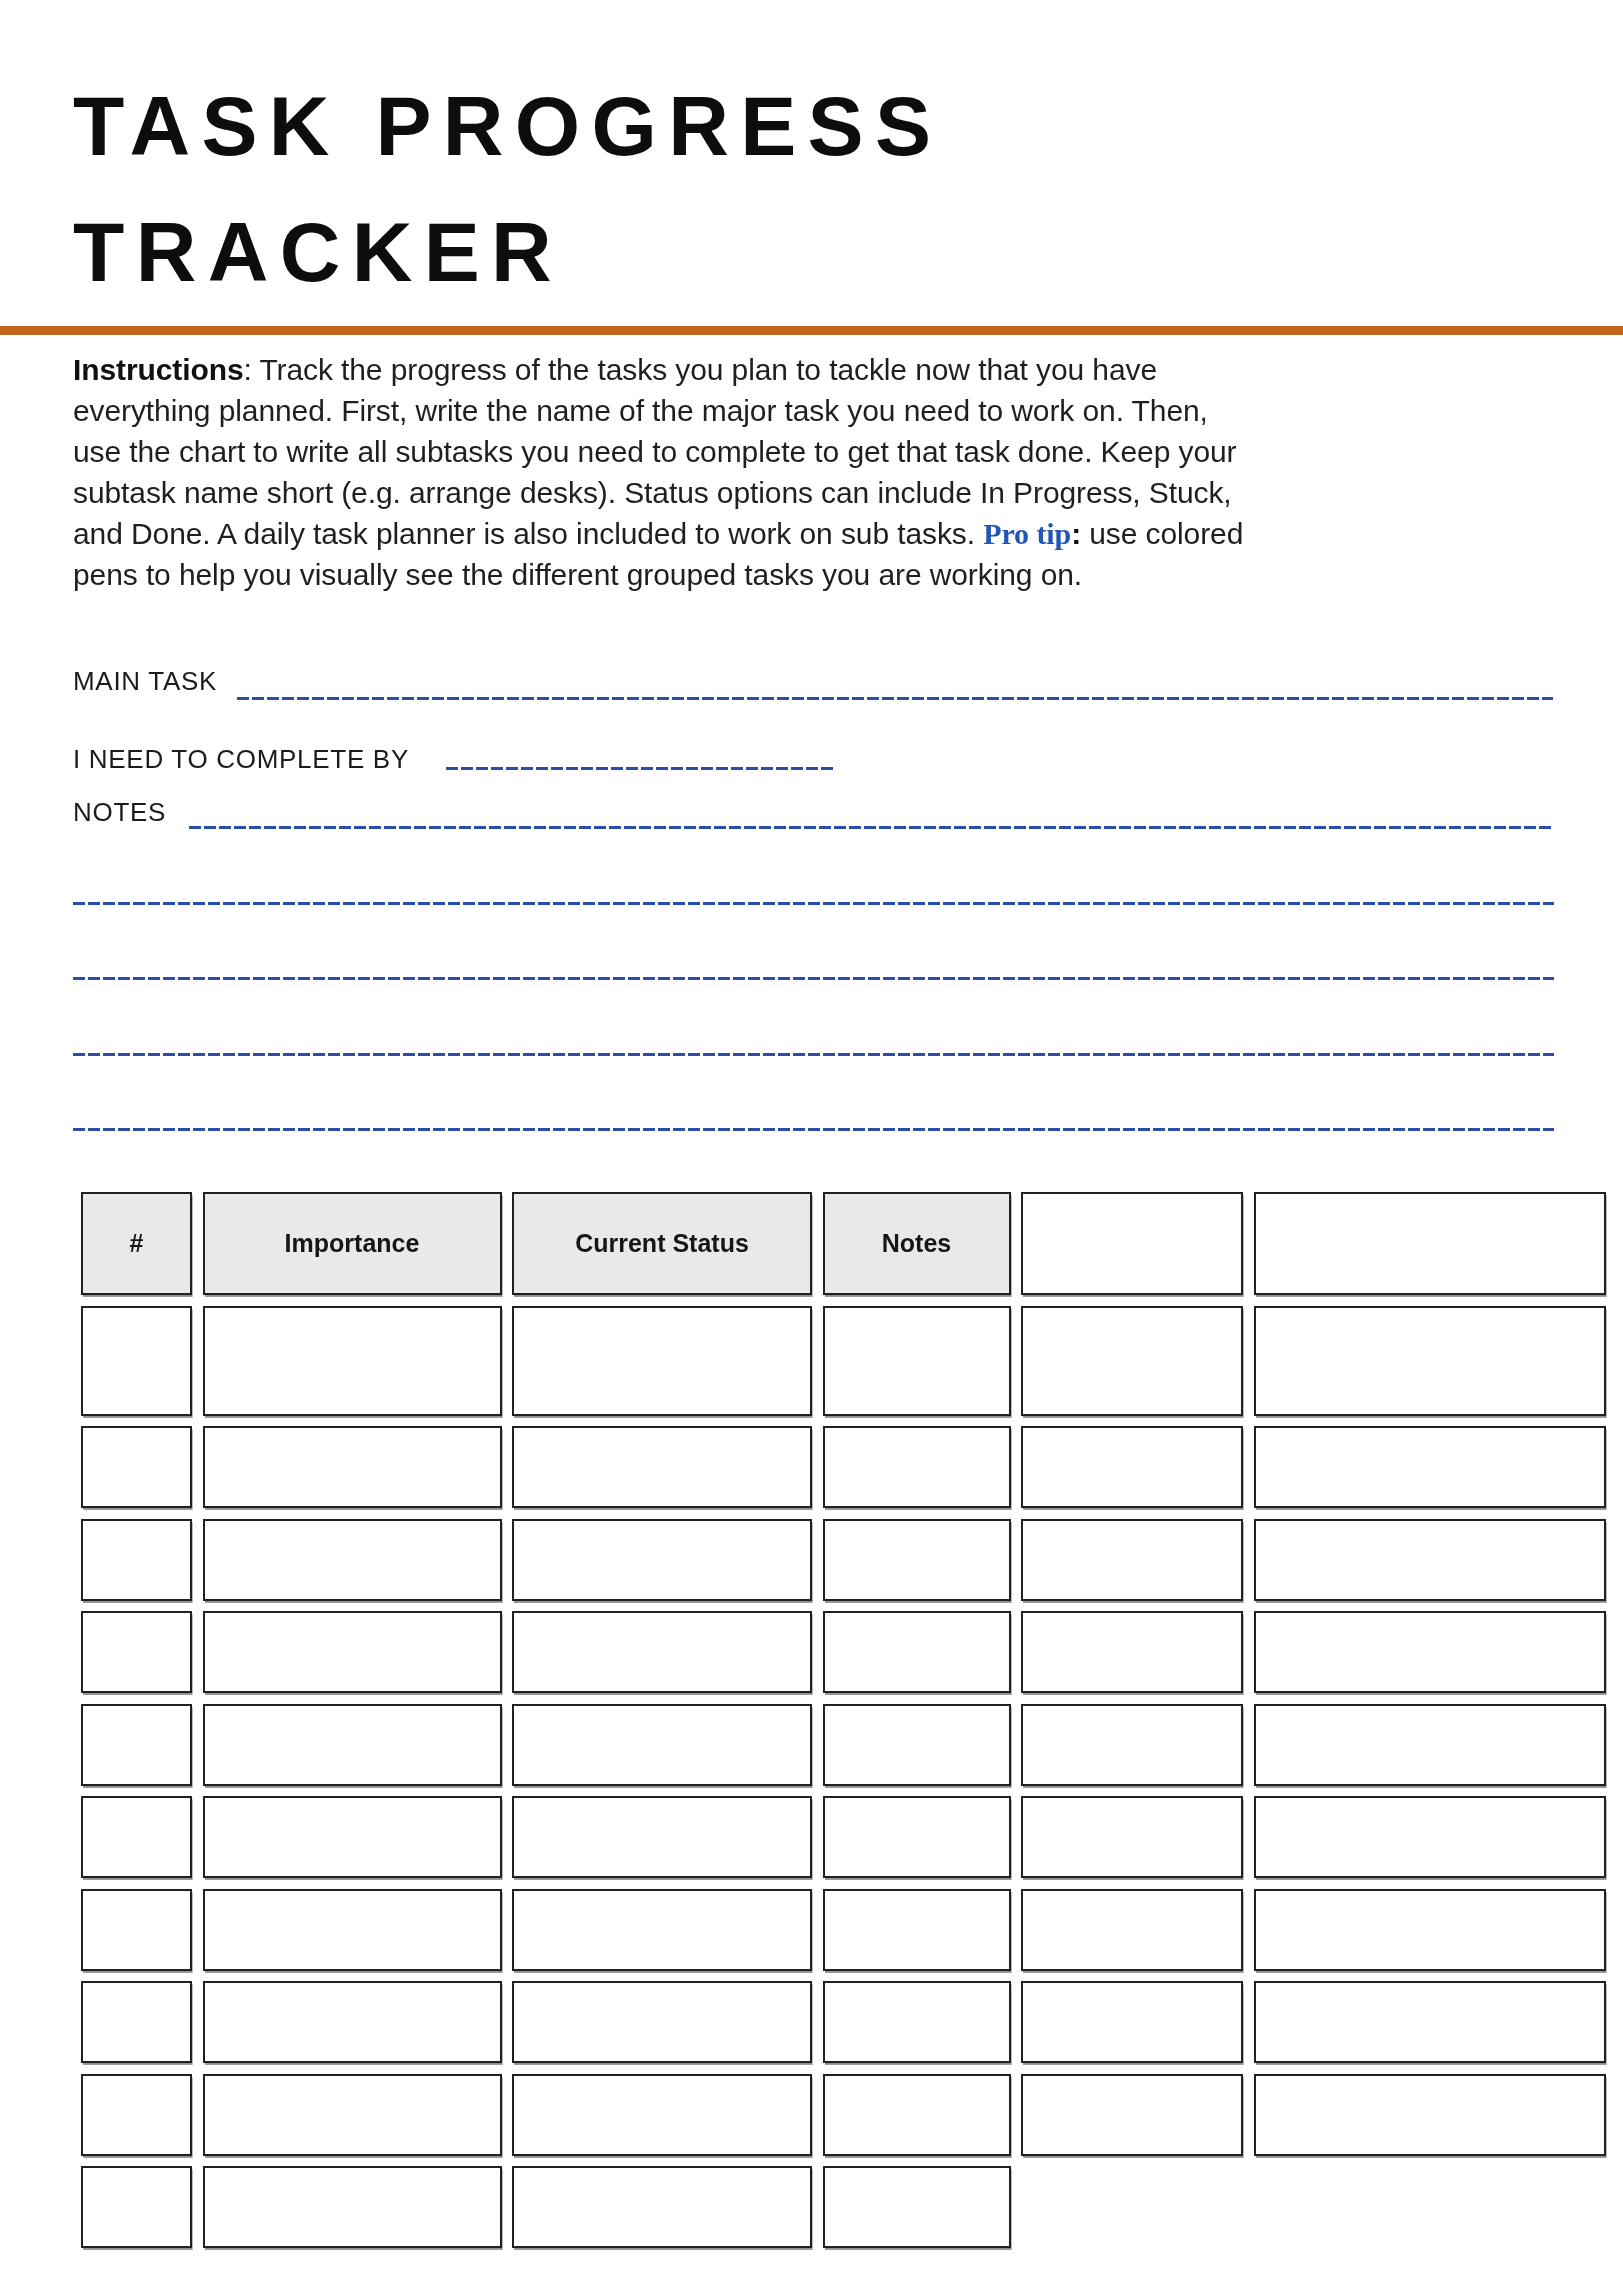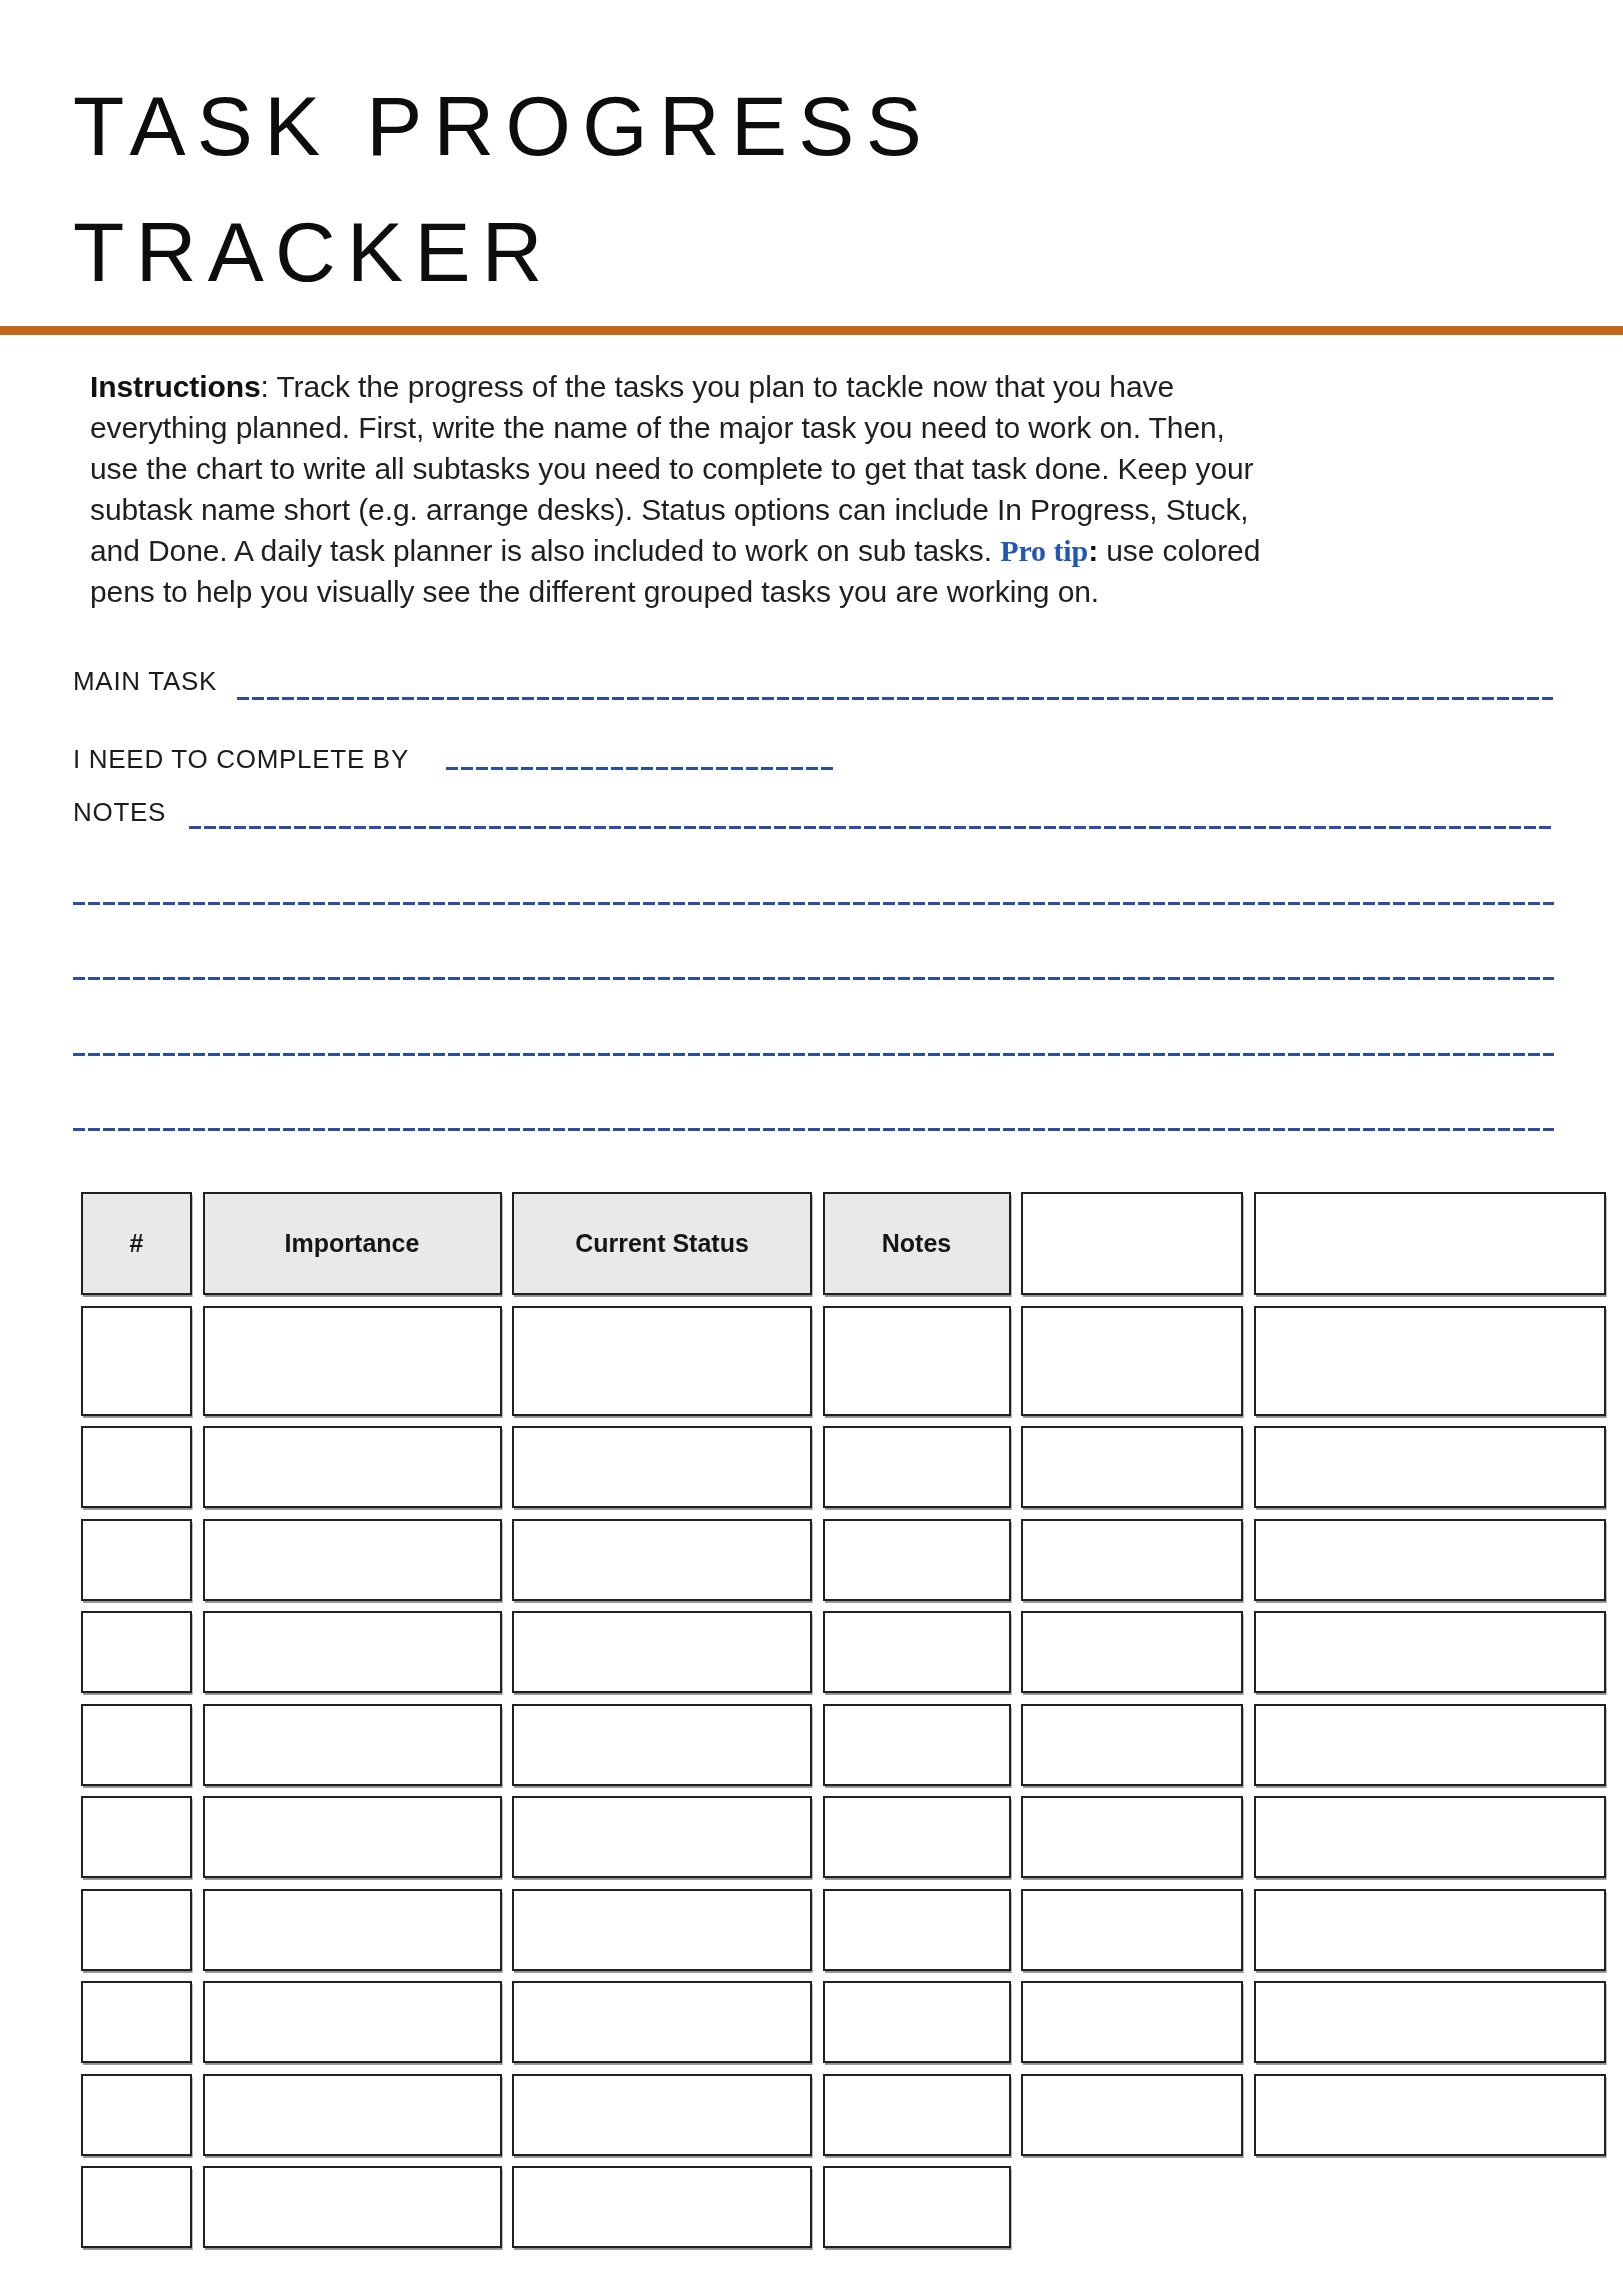--- a/index.html
+++ b/index.html
@@ -13,21 +13,21 @@
     overflow: hidden;
   }
 
   
   .title {
     position: absolute;
     left: 73px;
     top: 63px;
     margin: 0;
     font-size: 84px;
-    font-weight: 400;
+    font-weight: 700;
     letter-spacing: 0.135em;
     line-height: 126px;
     color: #0d0d0d;
   }
   .title span { display: block; }
 
   
   .accent-rule {
     position: absolute;
     left: 0;
@@ -36,21 +36,21 @@
     height: 9.2px;
     background: var(--accent, #c2661e);
   }
 
   
   .instr {
     position: absolute;
     left: 73px;
     top: 349px;
     width: 1502px;
-    margin: 17px;
+    margin: 0;
     font-size: 30px;
     line-height: 41px;
     letter-spacing: -0.1px;
     color: #1f1f1f;
     white-space: pre-line;
   }
   .instr .b { font-weight: 700; color: #111111; }
   .instr .tip { font-weight: 700; color: var(--protip, #2156b4); font-family: Liberation Serif, serif; }
 
   

